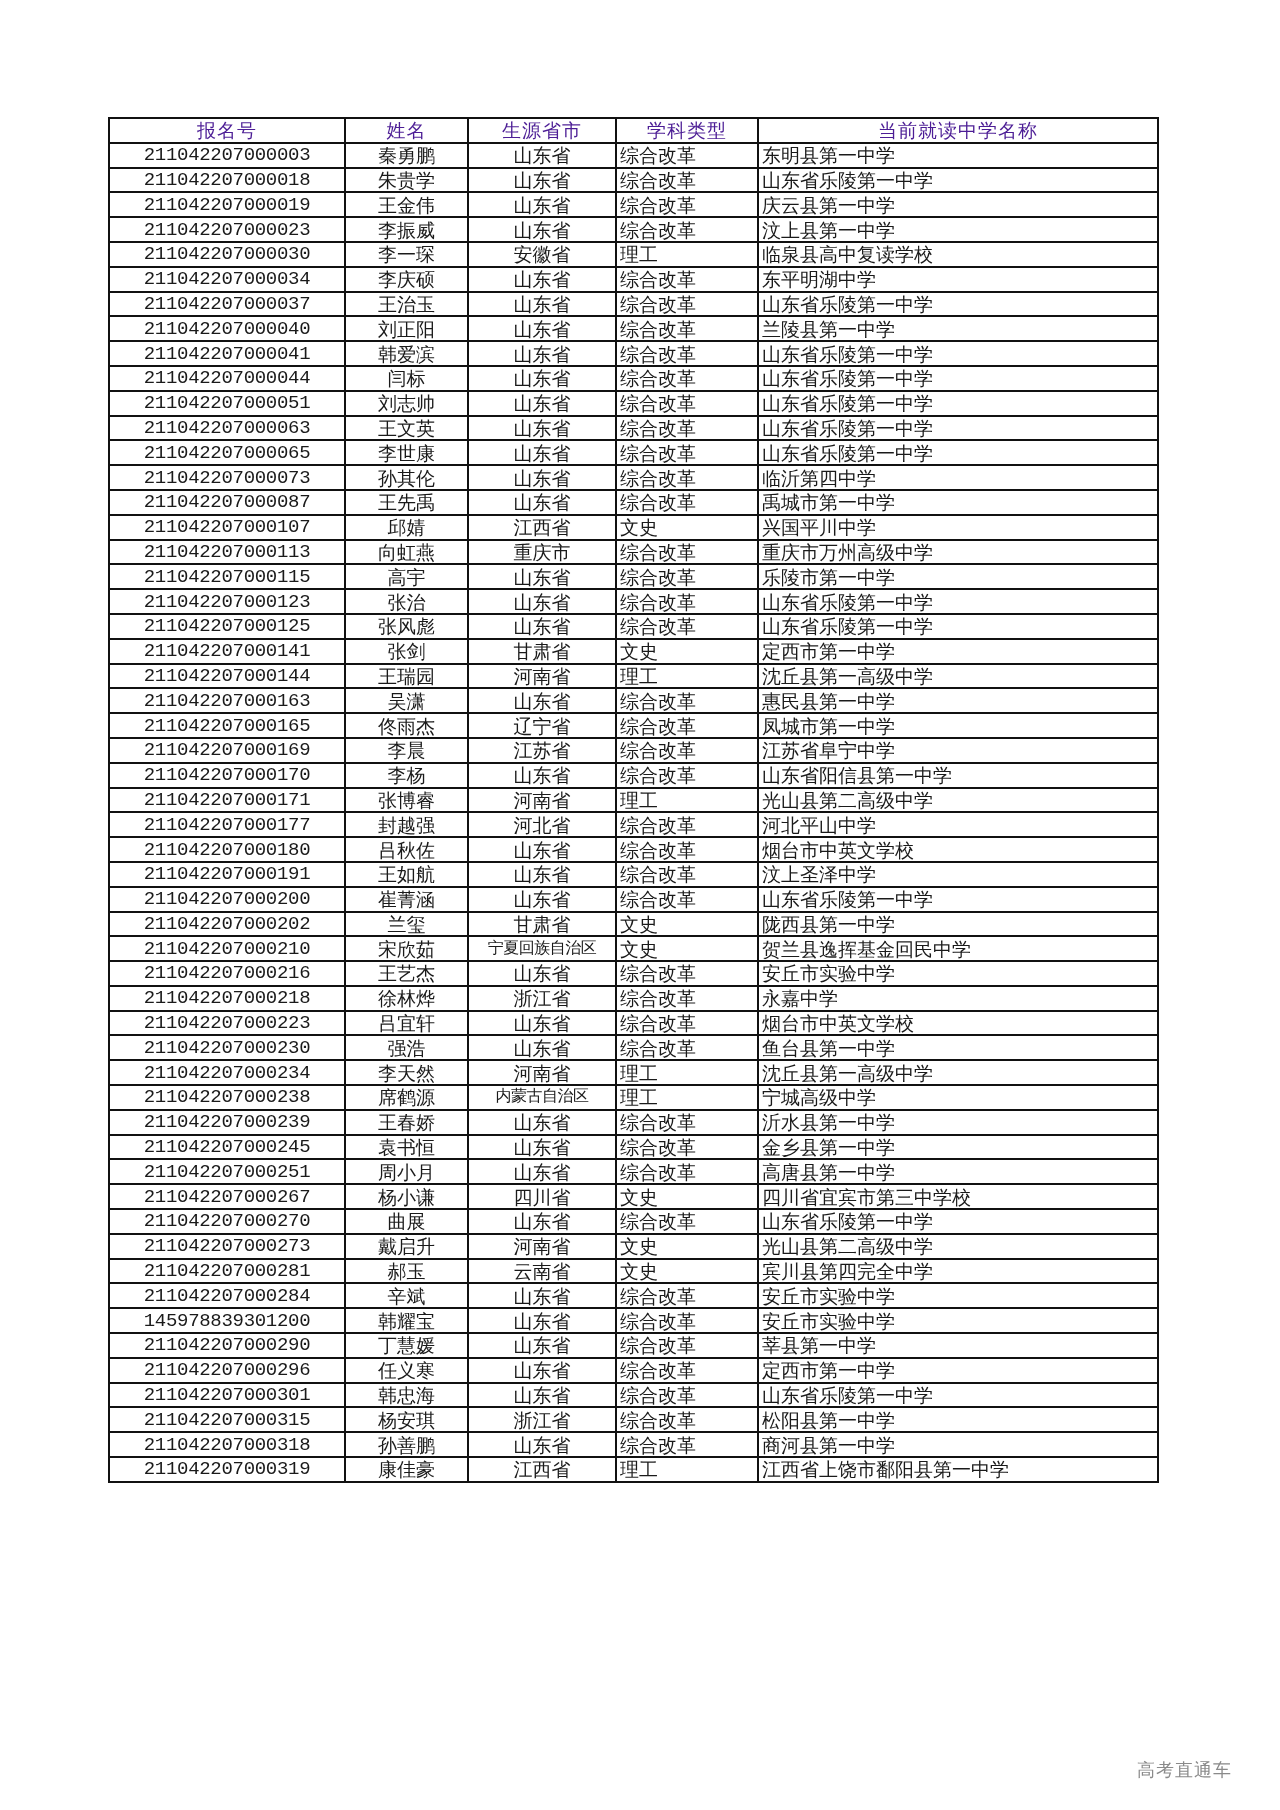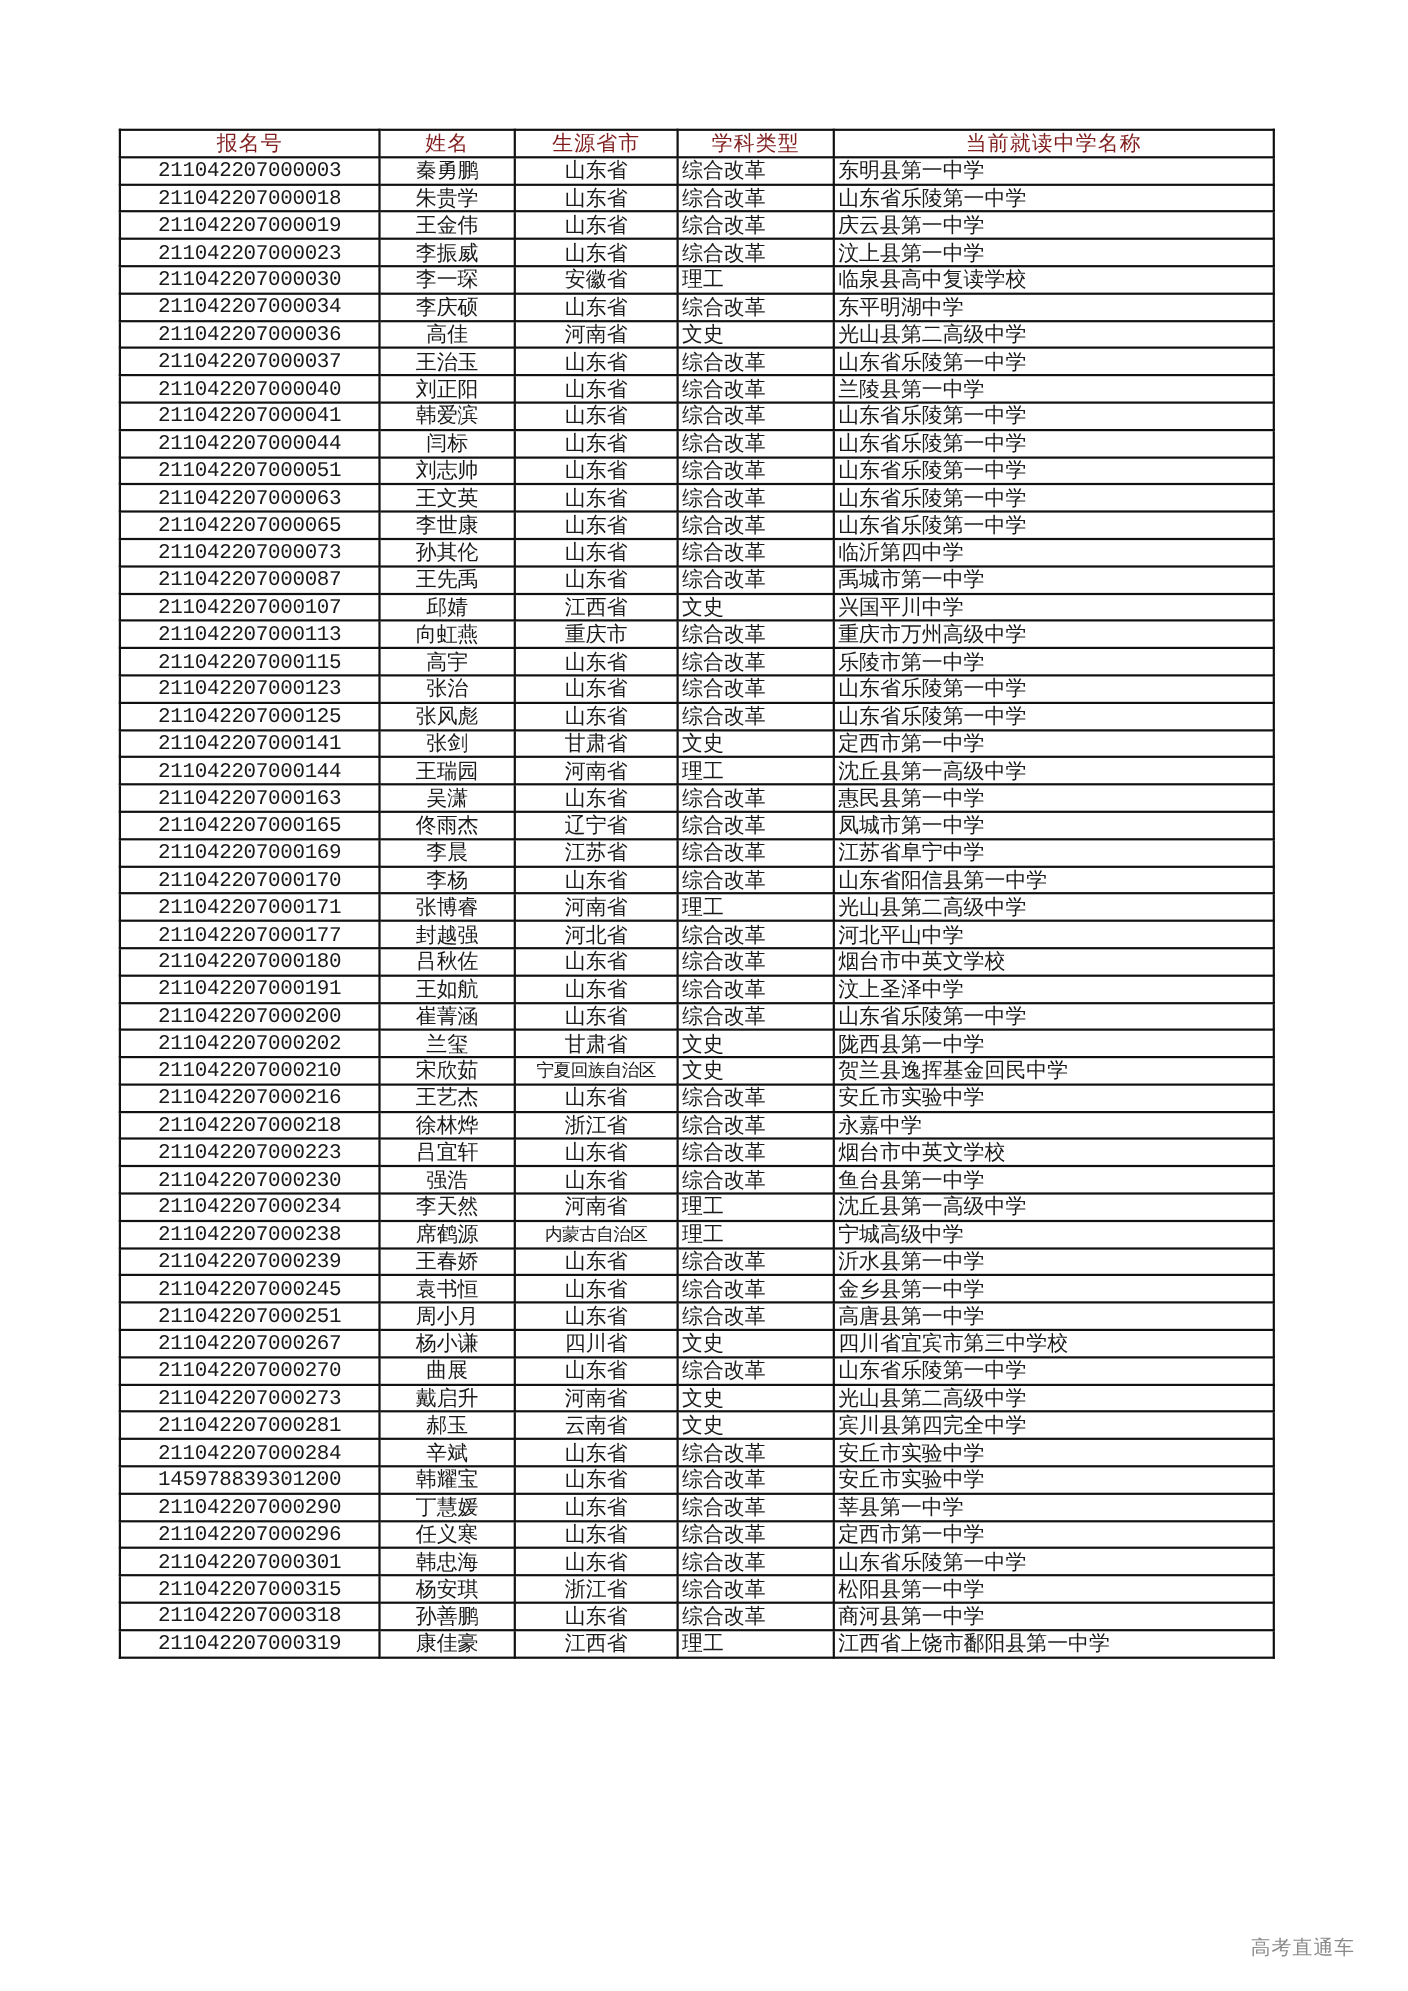--- a/index.html
+++ b/index.html
@@ -35,36 +35,36 @@
       height: 22.8px;
       padding: 0 3px;
       font-size: 19px;
       line-height: 22px;
       white-space: nowrap;
       overflow: hidden;
       font-weight: normal;
     }
     table.roster th {
       text-align: center;
-      color: #7f1d1d;
+      color: #4c1d95;
       letter-spacing: 1px;
     }
     col.c-id { width: 236px; }
     col.c-name { width: 123px; }
     col.c-prov { width: 148px; }
     col.c-type { width: 142px; }
     col.c-school { width: 400px; }
     td.id {
       text-align: center;
       font-family: Liberation Mono, monospace;
       font-size: 20px;
       letter-spacing: -0.3px;
     }
     td.name, td.prov { text-align: center; }
-    td.prov.small { font-size: 16px; letter-spacing: -0.5px; padding: 0 1px; }
+    td.prov.small { font-size: 16px; letter-spacing: -0.5px; padding: 0 1px; font-family: Liberation Mono, monospace; }
     td.type, td.school { text-align: left; }
     .watermark {
       position: absolute;
       right: 48px;
       top: 1758px;
       font-size: 18px;
       color: #8a8a8a;
       letter-spacing: 1px;
     }
   </style>
@@ -126,27 +126,20 @@
           <td class="school">临泉县高中复读学校</td>
         </tr>
         <tr>
           <td class="id">211042207000034</td>
           <td class="name">李庆硕</td>
           <td class="prov">山东省</td>
           <td class="type">综合改革</td>
           <td class="school">东平明湖中学</td>
         </tr>
         <tr>
-          <td class="id">211042207000036</td>
-          <td class="name">高佳</td>
-          <td class="prov">河南省</td>
-          <td class="type">文史</td>
-          <td class="school">光山县第二高级中学</td>
-        </tr>
-        <tr>
           <td class="id">211042207000037</td>
           <td class="name">王治玉</td>
           <td class="prov">山东省</td>
           <td class="type">综合改革</td>
           <td class="school">山东省乐陵第一中学</td>
         </tr>
         <tr>
           <td class="id">211042207000040</td>
           <td class="name">刘正阳</td>
           <td class="prov">山东省</td>

